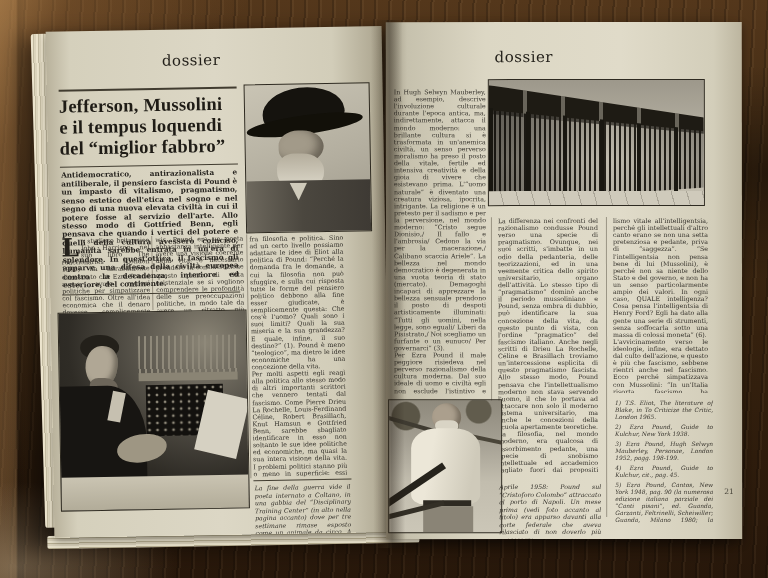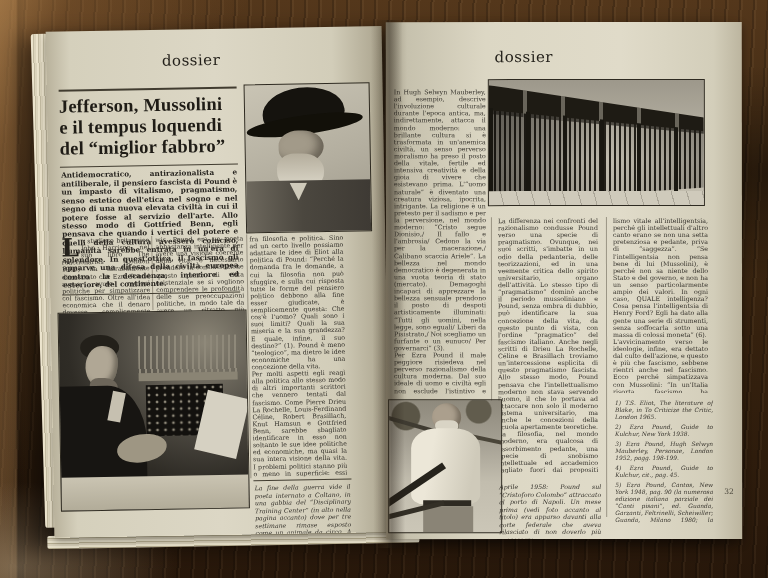--- a/index.html
+++ b/index.html
@@ -216,18 +216,18 @@
 
       <div class="footnotes" style="left:229px;top:378px;width:98px;height:124px;">
         <div>1) T.S. Eliot, The literature of Blake, in To Criticize the Critic, London 1965.</div>
         <div>2) Ezra Pound, Guide to Kulchur, New York 1938.</div>
         <div>3) Ezra Pound, Hugh Selwyn Mauberley, Personae, London 1952, pagg. 198-199.</div>
         <div>4) Ezra Pound, Guide to Kulchur, cit., pag. 45.</div>
         <div>5) Ezra Pound, Cantos, New York 1948, pag. 90 (la numerosa edizione italiana parziale dei “Canti pisani”, ed. Guanda, Garzanti, Feltrinelli, Scheiwiller; Guanda, Milano 1980; la numerosa edizione di singoli Cantos di Scheiwiller e la scelta nelle Opere di Pound, collana “I Meridiani”, dei Cantos, pubblicate per Mondadori, Milano).</div>
 
       </div>
 
-      <div class="page-num" style="left:338px;top:465px;">32</div>
+      <div class="page-num" style="left:338px;top:465px;">21</div>
     </div>
 
     <div class="spine"></div>
   </div>
 </div>
 
 </body></html>

